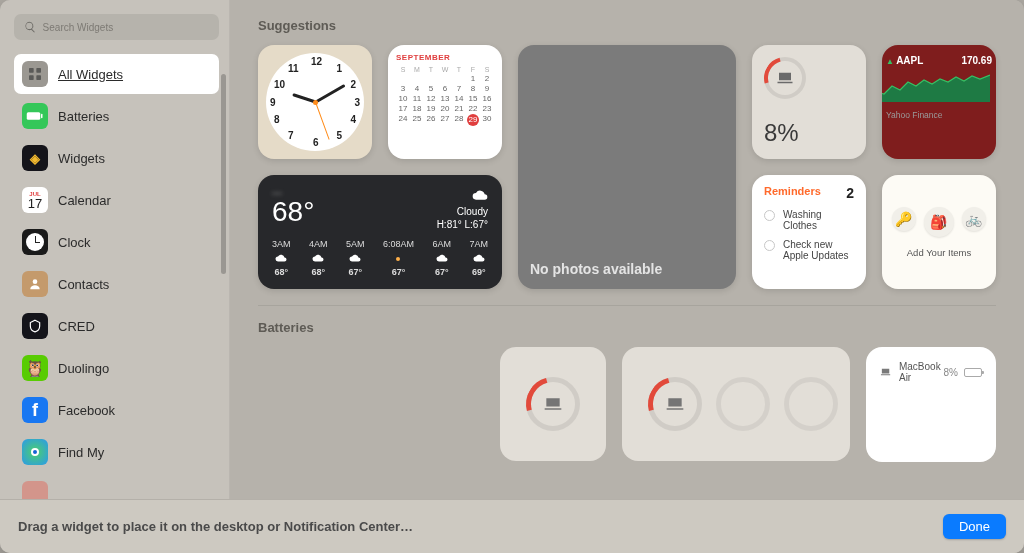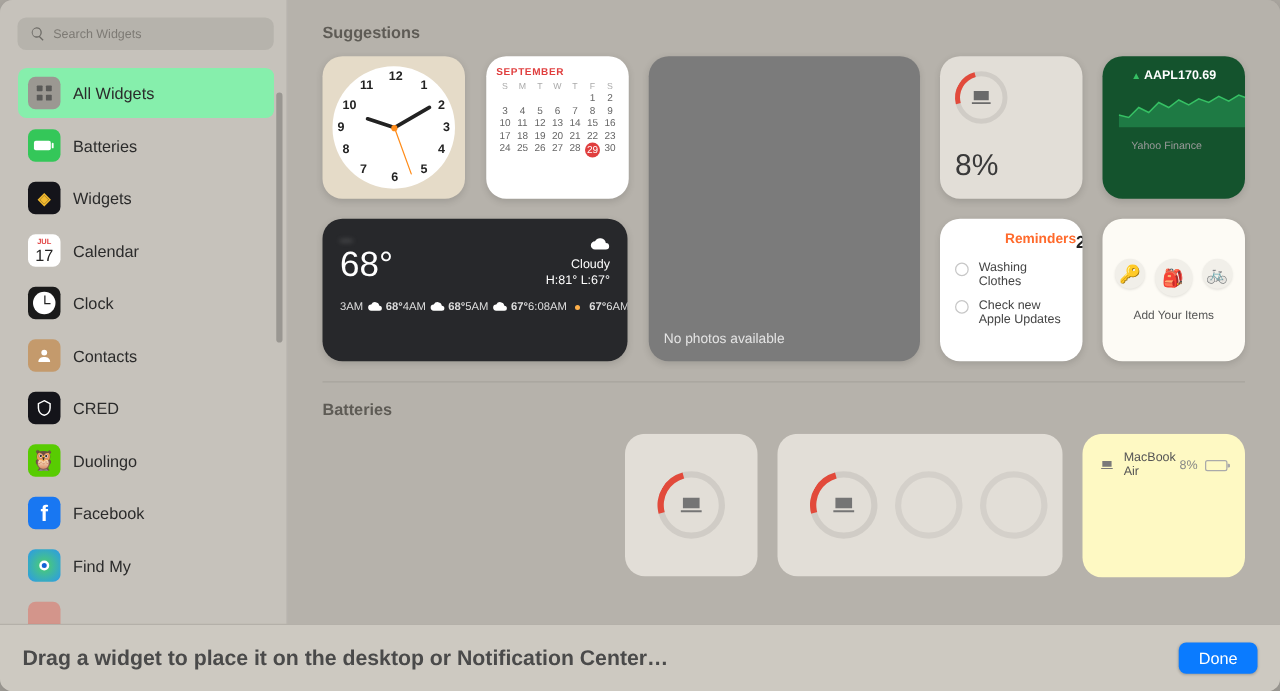--- a/index.html
+++ b/index.html
@@ -54,21 +54,21 @@
   .sidebar-list { overflow-y: auto; flex: 1; }
   .sidebar-item {
     display: flex; align-items: center;
     padding: 7px 8px;
     border-radius: 7px;
     margin-bottom: 2px;
     cursor: default;
     font-size: 13px;
     color: #2b2b2b;
   }
-  .sidebar-item.selected { background: #86efac; }
+  .sidebar-item.selected { background: #ffffff; text-decoration: underline; }
   .app-icon {
     width: 26px; height: 26px;
     border-radius: 6px;
     margin-right: 10px;
     display: flex; align-items: center; justify-content: center;
     font-size: 11px; font-weight: 600; color: #fff;
     flex-shrink: 0;
   }
   .scrollbar {
     position: absolute;
@@ -114,90 +114,90 @@
   }
   .clock-num {
     position: absolute; font-size: 10px; font-weight: 700; color: #222;
   }
   .hand { position: absolute; background: #222; transform-origin: bottom center; border-radius: 2px; }
   .hand-h { width: 3px; height: 24px; bottom: 49px; transform: rotate(288deg); }
   .hand-m { width: 2.5px; height: 34px; bottom: 49px; transform: rotate(60deg); }
   .hand-s { width: 1px; height: 40px; background: #ff8c1a; bottom: 49px; transform: rotate(160deg); }
   .clock-center { width: 5px; height: 5px; background: #ff8c1a; border-radius: 50%; position: absolute; }
   
-  .cal-widget { background: #fff; padding: 8px 8px; margin-left: 13px; }
+  .cal-widget { background: #fff; padding: 8px 8px; }
   .cal-head { color: #e03e3e; font-size: 8px; font-weight: 700; letter-spacing: .5px; margin-bottom: 4px; }
   .cal-grid { display: grid; grid-template-columns: repeat(7, 1fr); gap: 1px 0; font-size: 8px; text-align:center; color: #666; }
   .cal-grid .dow { color: #aaa; font-size: 7px; }
   .cal-grid .today { background: #e03e3e; color: #fff; border-radius: 50%; width: 12px; height: 12px; line-height: 12px; margin: 0 auto; }
   
   .photos-widget { background: #7b7b7b; display:flex; align-items:flex-end; padding: 12px; }
-  .photos-widget span { color: #e4e4e4; font-size: 11px; font-weight: 400; }
+  .photos-widget span { color: #e4e4e4; font-size: 14px; font-weight: 700; }
   
   .weather-widget { background: #27282b; color: #fff; padding: 12px 14px 8px 14px; }
   .weather-top { display:flex; justify-content:space-between; align-items:flex-start; }
   .weather-loc { font-size: 10px; color: #aaa; filter: blur(2px); }
   .weather-temp { font-size: 28px; font-weight: 300; margin-top: -2px;}
   .weather-cond { text-align: right; font-size: 10px; line-height: 13px; }
   .weather-cond svg { width: 16px; height: 16px; fill: #fff; display:block; margin-left:auto; margin-bottom:2px; }
   .weather-hours { display:flex; justify-content:space-between; margin-top: 8px; font-size: 9px; text-align:center; }
-  .hour-col { display:flex; align-items:center; gap:3px; color:#ddd;justify-content:space-between; }
+  .hour-col { display:flex; flex-direction:column; align-items:center; gap:3px; color:#ddd;justify-content:space-between; }
   .hour-col svg { width: 12px; height: 12px; fill: #fff; }
   .hour-col.sunrise svg { fill: #ffb04a; }
   
   .batt-widget { background: #e2ded7; padding: 12px; display:flex; flex-direction:column; }
   .batt-ring { width:42px; height:42px; border-radius:50%; border: 4px solid rgba(0,0,0,.08); position:relative; margin-bottom:auto; }
   .batt-ring::before { content:""; position:absolute; inset:-4px; border-radius:50%; border:4px solid transparent; border-top-color:#e24a3b; transform: rotate(-60deg); }
   .batt-ring svg { width: 18px; height: 18px; fill:#6a6a6a; position:absolute; top:50%; left:50%; transform:translate(-50%,-50%); }
   .batt-pct { font-size: 24px; font-weight: 400; color:#3a3a3a; }
   
-  .stocks-widget { background: #14532d; color:#fff; padding: 10px 23px; font-size: 10px; }
+  .stocks-widget { background: #7f1d1d; color:#fff; padding: 10px 4px; font-size: 10px; }
   .stocks-head { display:flex; justify-content:space-between; font-weight:600; margin-bottom:4px; }
   .stocks-head .sym::before { content:"▲ "; color:#36c064; font-size:8px; }
   .stocks-chart { height: 30px; margin: 2px -10px 6px -10px; }
   .stocks-src { color:#9a9a9a; font-size:8.5px; margin-bottom:1px; }
   .stocks-news { font-size: 9.5px; font-weight:600; line-height:1.2; }
   
   .rem-widget { background:#fff; padding: 10px 12px; }
   .rem-head { display:flex; justify-content:space-between; font-size:11px; }
-  .rem-head .t { color:#ff6a2c; font-weight:700;margin-left:40px; }
+  .rem-head .t { color:#ff6a2c; font-weight:700; }
   .rem-head .c { color:#222; font-weight:700; font-size:14px;}
   .rem-item { display:flex; gap:8px; font-size:10px; color:#444; margin-top:8px; align-items:flex-start; }
   .rem-item .circle { width:11px; height:11px; border:1.4px solid #c7c7c7; border-radius:50%; flex-shrink:0; margin-top:1px; }
   
   .find-widget { background:#fdfbf5; padding:12px; display:flex; flex-direction:column; align-items:center; justify-content:center; }
   .find-icons { display:flex; gap:8px; margin-bottom:10px; }
   .find-icons .fi { width:24px; height:24px; border-radius:50%; background:#f1efe9; display:flex; align-items:center; justify-content:center; font-size:14px; box-shadow: 0 1px 2px rgba(0,0,0,.1); }
   .find-label { font-size:9.5px; color:#555; }
   
   .batt-section { display:flex; gap:16px; height: 115px; overflow:hidden; margin-top:4px; }
   .batt-preview-sm { width:114px; height:114px; background:#e2ded7; border-radius:16px; display:flex; align-items:center; justify-content:center; }
   .batt-preview-md { width:244px; height:114px; background:#e2ded7; border-radius:16px; display:flex; align-items:center; gap:14px; padding-left:26px; }
   .batt-ring2, .batt-ring3, .batt-ring4 { width:54px; height:54px; border-radius:50%; border:5px solid rgba(0,0,0,.08); position:relative; }
   .batt-ring2::before { content:""; position:absolute; inset:-5px; border-radius:50%; border:5px solid transparent; border-top-color:#e24a3b; transform:rotate(-60deg);}
   .batt-ring3 { border-color: rgba(0,0,0,.06); }
   .batt-ring4 { border-color: rgba(0,0,0,.06); }
   .batt-ring2 svg, .batt-ring3 svg, .batt-ring4 svg { width:20px; height:20px; fill:#757575; position:absolute; top:50%; left:50%; transform:translate(-50%,-50%); }
-  .batt-list-widget { flex:1; background:#fef9c3; border-radius:16px; padding:10px 14px; font-size:10px; color:#555; }
+  .batt-list-widget { flex:1; background:#ffffff; border-radius:16px; padding:10px 14px; font-size:10px; color:#555; }
   .batt-list-row { display:flex; align-items:center; justify-content:space-between; padding:4px 0; }
   .batt-list-row .l { display:flex; align-items:center; gap:8px; }
   .batt-list-row .l svg { width:14px; height:14px; fill:#7a7a7a; }
   .batt-list-row .r { display:flex; align-items:center; gap:6px; color:#888; }
   .batt-pill { width:18px; height:9px; border:1px solid #aaa; border-radius:2px; position:relative; }
   .batt-pill::after { content:""; position:absolute; right:-3px; top:2px; width:2px; height:3px; background:#aaa; border-radius:0 1px 1px 0;}
   .divider { border:0; border-top:1px solid rgba(0,0,0,.08); margin: 16px 0 14px 0; }
   
   .footer {
     height: 54px;
     background: #cdc9c1;
     border-top: 1px solid rgba(0,0,0,.12);
     display:flex; align-items:center; justify-content:space-between;
     padding: 0 18px;
   }
-  .footer-text { font-size: 17px; font-weight:600; color:#4a4a4a; }
+  .footer-text { font-size: 13px; font-weight:600; color:#4a4a4a; }
   .done-btn {
     background: #0a7bff; color:#fff;
     border:none; border-radius:6px;
     padding: 5px 16px; font-size:13px; font-weight:500;
     box-shadow: 0 1px 2px rgba(0,0,0,.2);
   }
 </style>
 </head>
 <body>
 
@@ -289,21 +289,21 @@
       </div>
       <div class="scrollbar"></div>
     </div>
 
     <div class="content">
       <div class="section-title">Suggestions</div>
 
       <div class="widget-row">
 
         <div class="widget-col">
-          <div style="display:flex;gap:4px;">
+          <div style="display:flex;gap:16px;">
 
             <div class="widget w-sm clock-widget">
               <div class="clock-face">
                 <span class="clock-num" style="top:3px;left:45px;">12</span>
                 <span class="clock-num" style="top:10px;right:22px;">1</span>
                 <span class="clock-num" style="top:26px;right:8px;">2</span>
                 <span class="clock-num" style="top:44px;right:4px;">3</span>
                 <span class="clock-num" style="bottom:26px;right:8px;">4</span>
                 <span class="clock-num" style="bottom:10px;right:22px;">5</span>
                 <span class="clock-num" style="bottom:3px;left:47px;">6</span>

